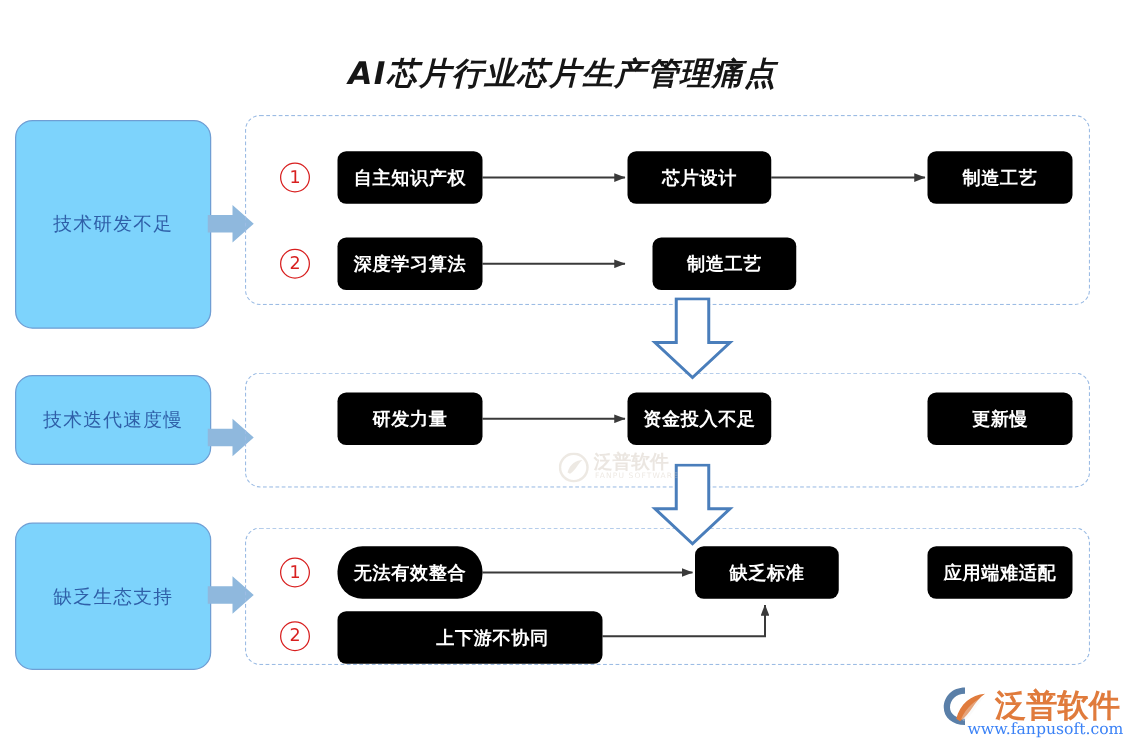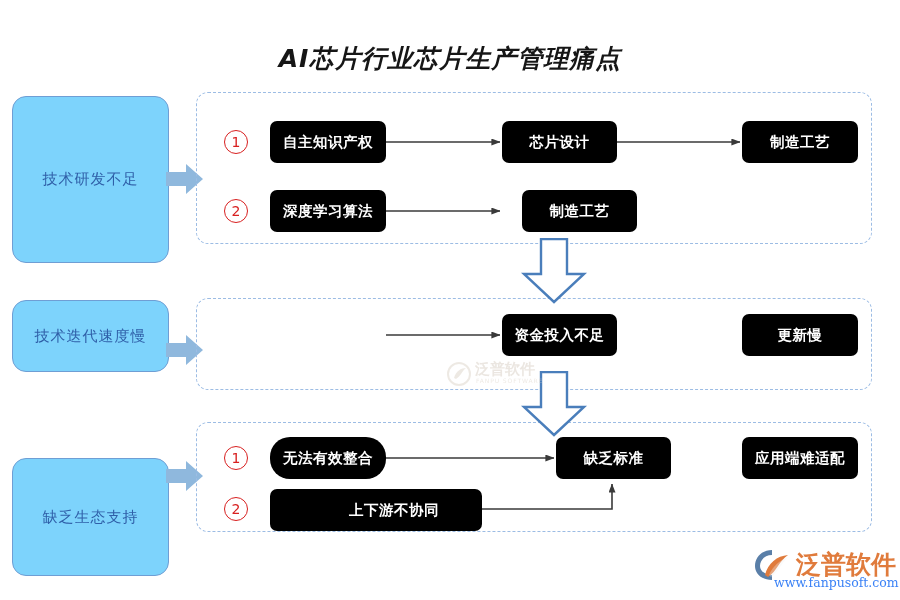--- a/index.html
+++ b/index.html
@@ -173,21 +173,21 @@
   <div class="title">AI芯片行业芯片生产管理痛点</div>
 
   <div class="cat-card" style="left:12px; top:96px; width:157px; height:167px;">
     <span>技术研发不足</span>
   </div>
 
   <div class="cat-card" style="left:12px; top:300px; width:157px; height:72px;">
     <span>技术迭代速度慢</span>
   </div>
 
-  <div class="cat-card" style="left:12px; top:418px; width:157px; height:118px;margin-top:40px;">
+  <div class="cat-card" style="left:12px; top:418px; width:157px; height:118px;">
     <span>缺乏生态支持</span>
   </div>
 
   <div class="fat-arrow" style="left:166px; top:162px;">
     <svg width="38" height="34" viewBox="0 0 38 34">
       <polygon points="0,10 20,10 20,2 37,17 20,32 20,24 0,24" fill="#8fb8dd"></polygon>
     </svg>
   </div>
 
   <div class="fat-arrow" style="left:166px; top:333px;">
@@ -263,20 +263,23 @@
     <span>制造工艺</span>
   </div>
 
   <div class="node" style="left:270px; top:190px; width:116px; height:42px;">
     <span>深度学习算法</span>
   </div>
   <div class="node" style="left:502px; top:190px; width:115px; height:42px;margin-left:20px;">
     <span>制造工艺</span>
   </div>
 
+  <div class="node" style="left:270px; top:314px; width:116px; height:42px;">
+    <span>研发力量</span>
+  </div>
   <div class="node" style="left:742px; top:314px; width:116px; height:42px;">
     <span>更新慢</span>
   </div>
   <div class="node" style="left:502px; top:314px; width:115px; height:42px;">
     <span>资金投入不足</span>
   </div>
 
   <div class="node" style="left:270px; top:437px; width:116px; height:42px;border-radius:20px;">
     <span>无法有效整合</span>
   </div>

